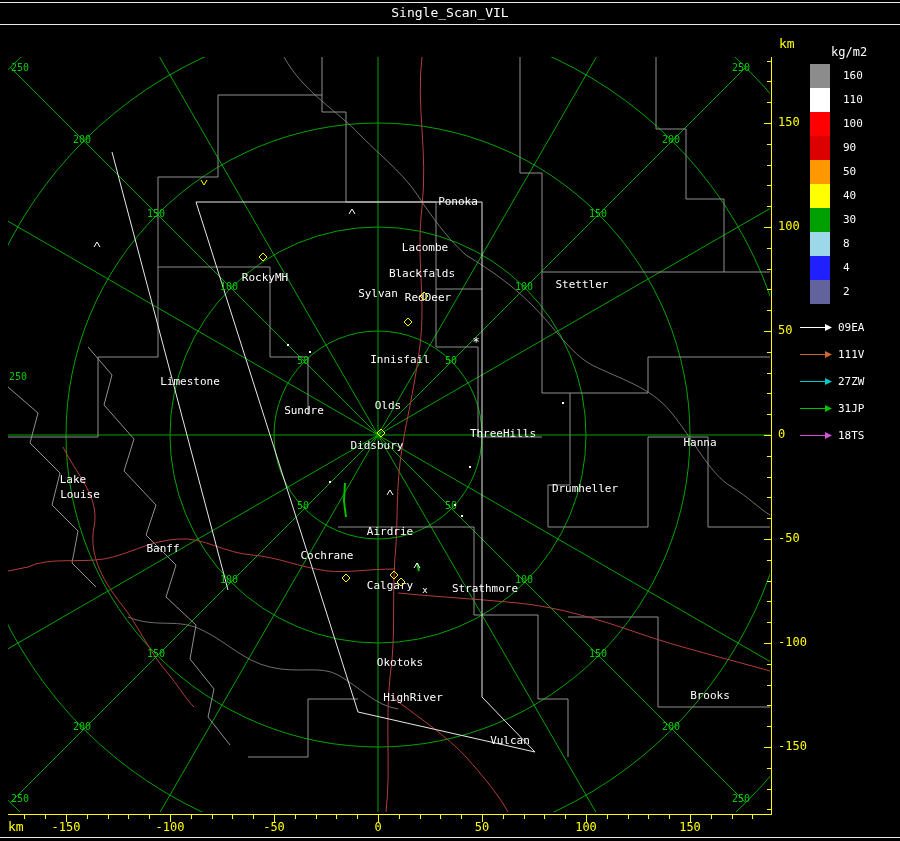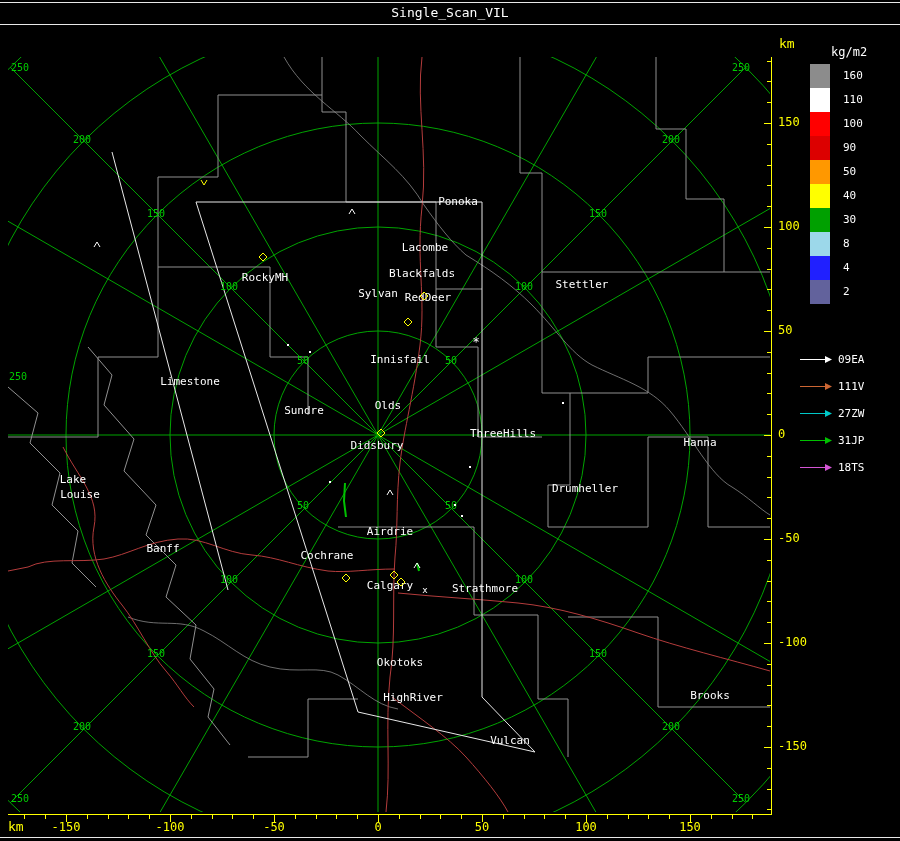--- a/index.html
+++ b/index.html
@@ -17,21 +17,21 @@
   .axis-line-h{position:absolute;left:8px;top:814px;width:764px;height:1px;background:#ffff00;}
   #axis-layer{position:absolute;inset:0;pointer-events:none;}
   .tick{position:absolute;background:#ffff00;}
   .rlabel{position:absolute;color:#ffff00;font-size:12px;}
   .blabel{position:absolute;color:#ffff00;font-size:12px;width:44px;text-align:center;}
   .legend-unit{position:absolute;left:831px;top:45px;font-size:12px;color:#fff;}
   #legend-scale{position:absolute;left:810px;top:64px;width:88px;}
   .scale-row{display:flex;height:24px;align-items:stretch;}
   .swatch{width:20px;height:24px;}
   .scale-val{margin-left:13px;font-size:11px;line-height:24px;color:#fff;}
-  #legend-tracks{position:absolute;left:799px;top:314px;width:99px;margin-top:32px;}
+  #legend-tracks{position:absolute;left:799px;top:314px;width:99px;}
   .track-row{display:flex;height:27px;align-items:center;gap:5px;}
   .track-id{font-size:11px;color:#fff;}
   .botline{position:absolute;left:0;right:0;top:837px;height:1px;background:#e8e8e8;}
 </style>
 </head>
 <body>
 
 <div class="app">
 
   <div class="hline" style="top:2px"></div>

